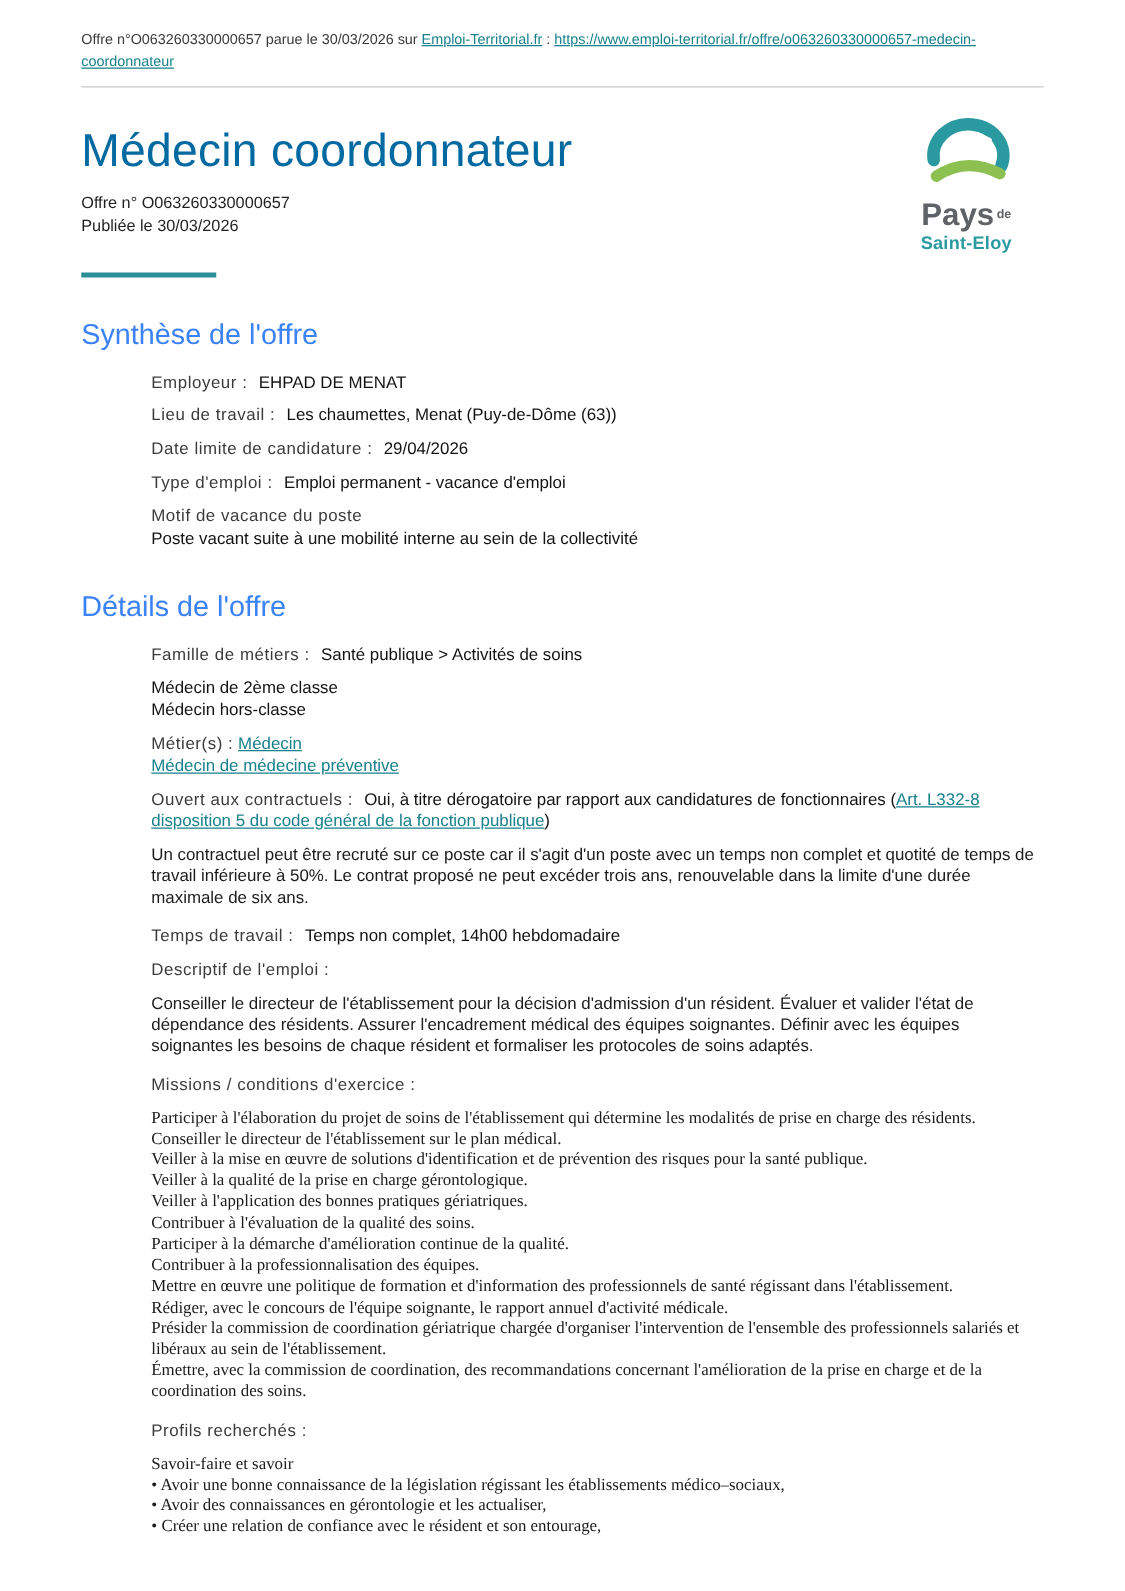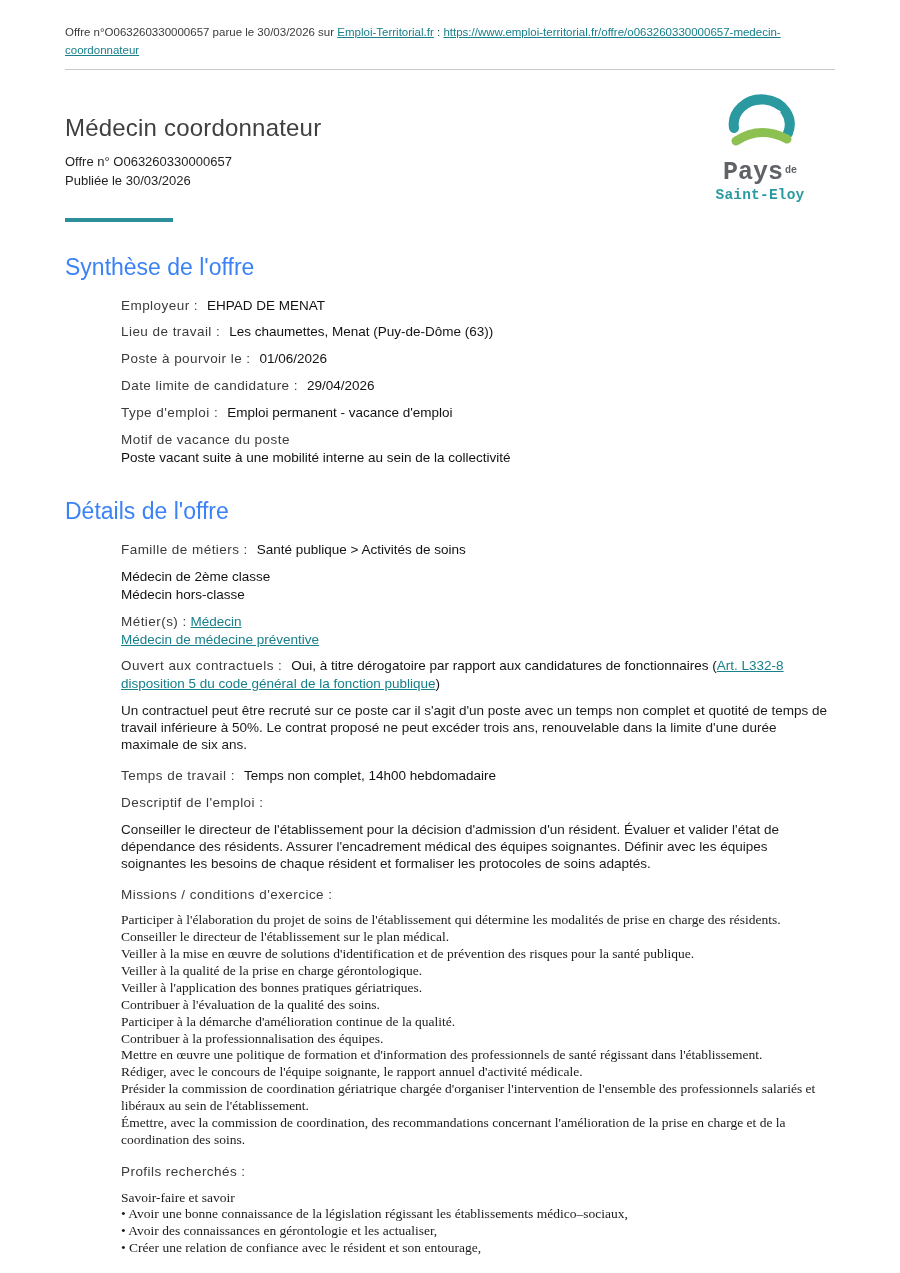--- a/index.html
+++ b/index.html
@@ -6,26 +6,26 @@
   body { margin:0; background:#ffffff; font-family:"Liberation Sans", sans-serif; color:#1d1d1d; }
   .page { width:900px; min-height:1273px; margin:0 auto; background:#fff; position:relative; padding:24px 65px 70px 65px; }
 
   
   .top-meta { font-size:11.5px; line-height:1.55; color:#3a3a3a; max-width:770px; }
   .top-rule { border:none; border-top:1px solid #c9c9c9; margin:9px 0 0 0; }
 
   a.link, span.link { color:#17808b; text-decoration:underline; cursor:pointer; }
 
   
-  h1.title { font-size:24px; font-weight:400; color:#404040; margin:44px 0 10px 0; letter-spacing:.2px; }
+  h1.title { font-size:37px; font-weight:400; color:#0369a1; margin:30px 0 10px 0; letter-spacing:.2px; }
   .offer-meta { font-size:13px; color:#1f1f1f; line-height:1.5; }
   .teal-bar { width:108px; height:4px; background:#2b8e98; margin:27px 0 0 0; }
 
   
-  .logo { position:absolute; top:88px; right:92px; width:96px; text-align:center; line-height:1;font-family:Liberation Mono, monospace; }
+  .logo { position:absolute; top:88px; right:79px; width:96px; text-align:center; line-height:1; }
   .logo .word-top { font-size:25px; font-weight:bold; color:#5f6266; margin-top:2px; }
   .logo .word-de { font-size:10px; font-weight:bold; color:#5f6266; vertical-align:6px; margin-left:2px; }
   .logo .word-bottom { font-size:14.5px; font-weight:bold; color:#2b9aa0; margin-top:3px; letter-spacing:.2px; }
 
   
   h2.section-heading { font-size:23px; font-weight:400; color:#3b82f6; margin:32px 0 16px 0; }
   .fields { margin-left:56px; font-size:13.5px; }
   .frow { margin:0 0 9px 0; line-height:1.32; }
   .label { color:#3b3b3b; letter-spacing:.45px; }
   .label.spaced + .value { margin-left:9px; }
@@ -61,23 +61,20 @@
   <div class="offer-meta">Publiée le 30/03/2026</div>
   <div class="teal-bar"></div>
 
   <h2 class="section-heading">Synthèse de l'offre</h2>
   <div class="fields">
     <p class="frow">
       <span class="label spaced">Employeur :</span><span class="value">EHPAD DE MENAT</span>
     </p>
     <p class="frow">
       <span class="label spaced">Lieu de travail :</span><span class="value">Les chaumettes, Menat (Puy-de-Dôme (63))</span>
-    </p>
-    <p class="frow">
-      <span class="label spaced">Poste à pourvoir le :</span><span class="value">01/06/2026</span>
     </p>
     <p class="frow">
       <span class="label spaced">Date limite de candidature :</span><span class="value">29/04/2026</span>
     </p>
     <p class="frow">
       <span class="label spaced">Type d'emploi :</span><span class="value">Emploi permanent - vacance d'emploi</span>
     </p>
     <div class="frow">
       <div class="label">Motif de vacance du poste</div>
       <div class="subline">Poste vacant suite à une mobilité interne au sein de la collectivité</div>

